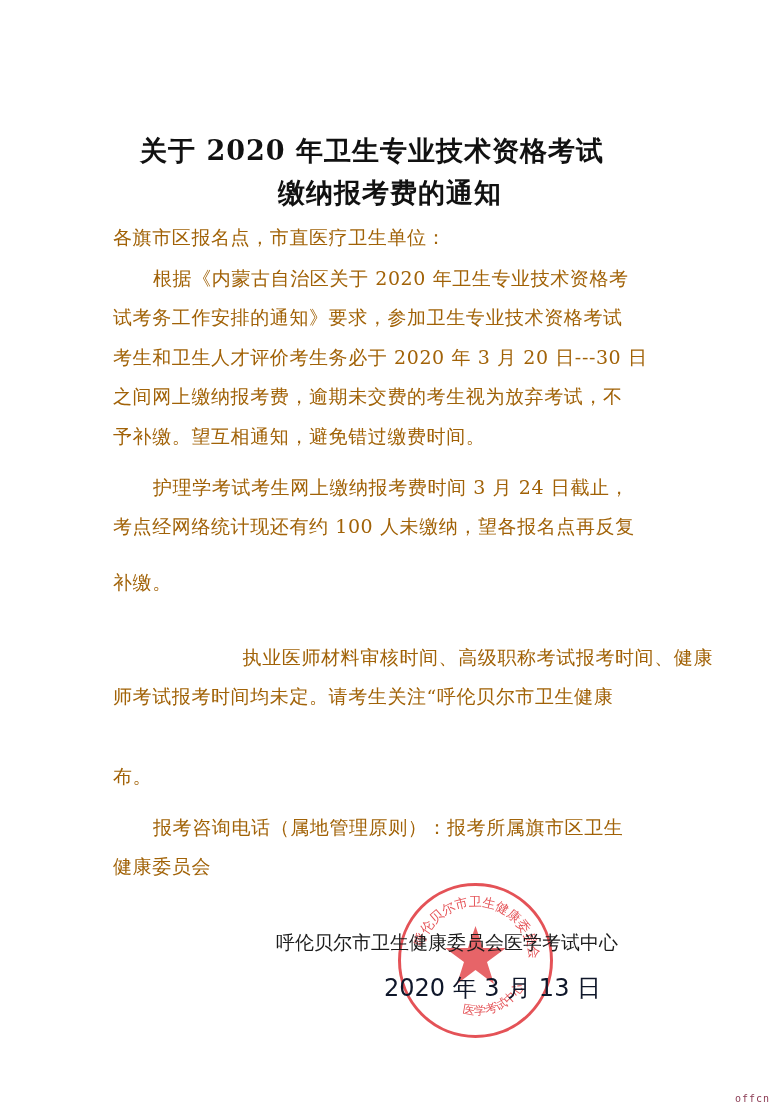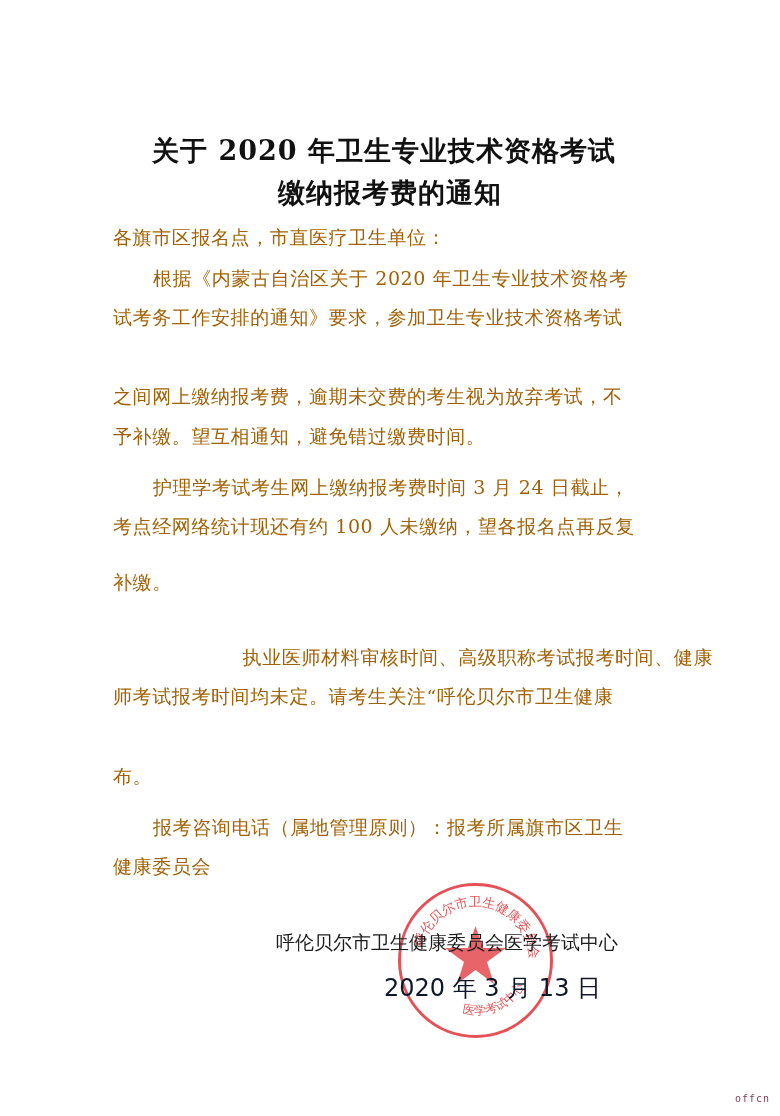--- a/index.html
+++ b/index.html
@@ -2,21 +2,21 @@
 <html><head>
 <meta charset="utf-8">
 <style>
   html, body { margin: 0; padding: 0; }
   body {
     width: 780px; height: 1116px; background: #ffffff; position: relative; overflow: hidden;
     font-family: "DejaVu Serif", "Liberation Serif", serif; color: #1a1a1a;
   }
   .page { position: absolute; left: 0; top: 0; width: 780px; height: 1116px; }
   .title {
-    position: absolute; left: 12px; width: 744px; text-align: center;
+    position: absolute; left: 0; width: 744px; text-align: center;
     font-family: "DejaVu Serif", "Liberation Serif", serif; font-weight: bold;
     font-size: 27px; letter-spacing: 1px; color: #111;
   }
   .t1 { top: 133px; }
   .t2 { top: 175px; left: 0; width: 780px; }
   .line {
     position: absolute; left: 113px; width: 560px;
     font-size: 19px; line-height: 24px; white-space: nowrap; color: #a16207;
     letter-spacing: 0.6px;
   }
@@ -37,20 +37,21 @@
 <body>
 
 <div class="page">
   <div class="title t1">关于 2020 年卫生专业技术资格考试</div>
   <div class="title t2">缴纳报考费的通知</div>
 
   <div class="line" style="top:225px;">各旗市区报名点，市直医疗卫生单位：</div>
 
   <div class="line indent" style="top:266px;">根据《内蒙古自治区关于 2020 年卫生专业技术资格考</div>
   <div class="line" style="top:305px;">试考务工作安排的通知》要求，参加卫生专业技术资格考试</div>
+  <div class="line" style="top:345px;">考生和卫生人才评价考生务必于 2020 年 3 月 20 日---30 日</div>
   <div class="line" style="top:384px;">之间网上缴纳报考费，逾期未交费的考生视为放弃考试，不</div>
   <div class="line" style="top:424px;">予补缴。望互相通知，避免错过缴费时间。</div>
 
   <div class="line indent" style="top:475px;">护理学考试考生网上缴纳报考费时间 3 月 24 日截止，</div>
   <div class="line" style="top:514px;">考点经网络统计现还有约  100 人未缴纳，望各报名点再反复</div>
   <div class="line" style="top:570px;">补缴。</div>
 
   <div class="line indent" style="top:645px;text-align:right;">执业医师材料审核时间、高级职称考试报考时间、健康</div>
   <div class="line" style="top:684px;">师考试报考时间均未定。请考生关注“呼伦贝尔市卫生健康</div>
   <div class="line" style="top:764px;">布。</div>

